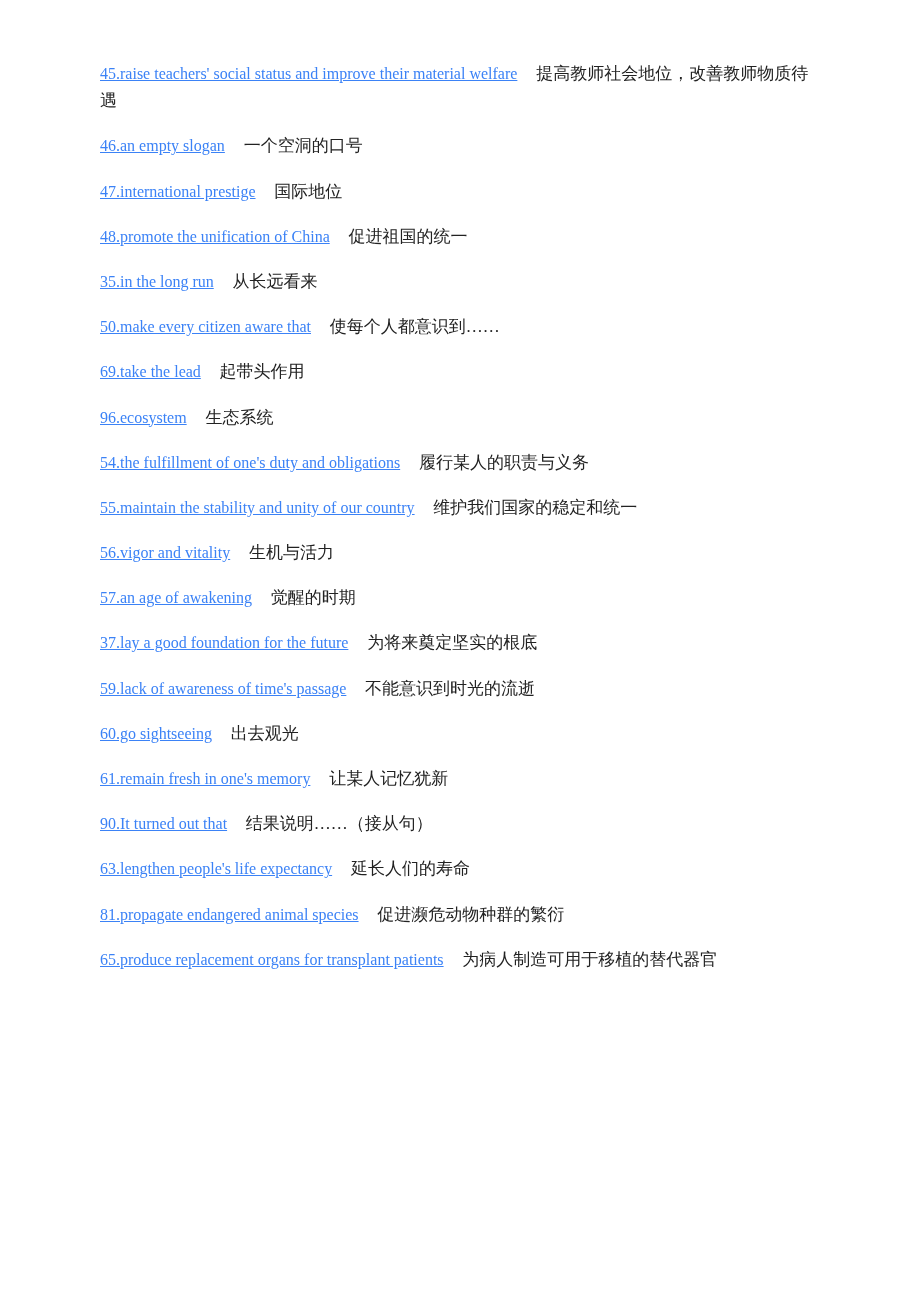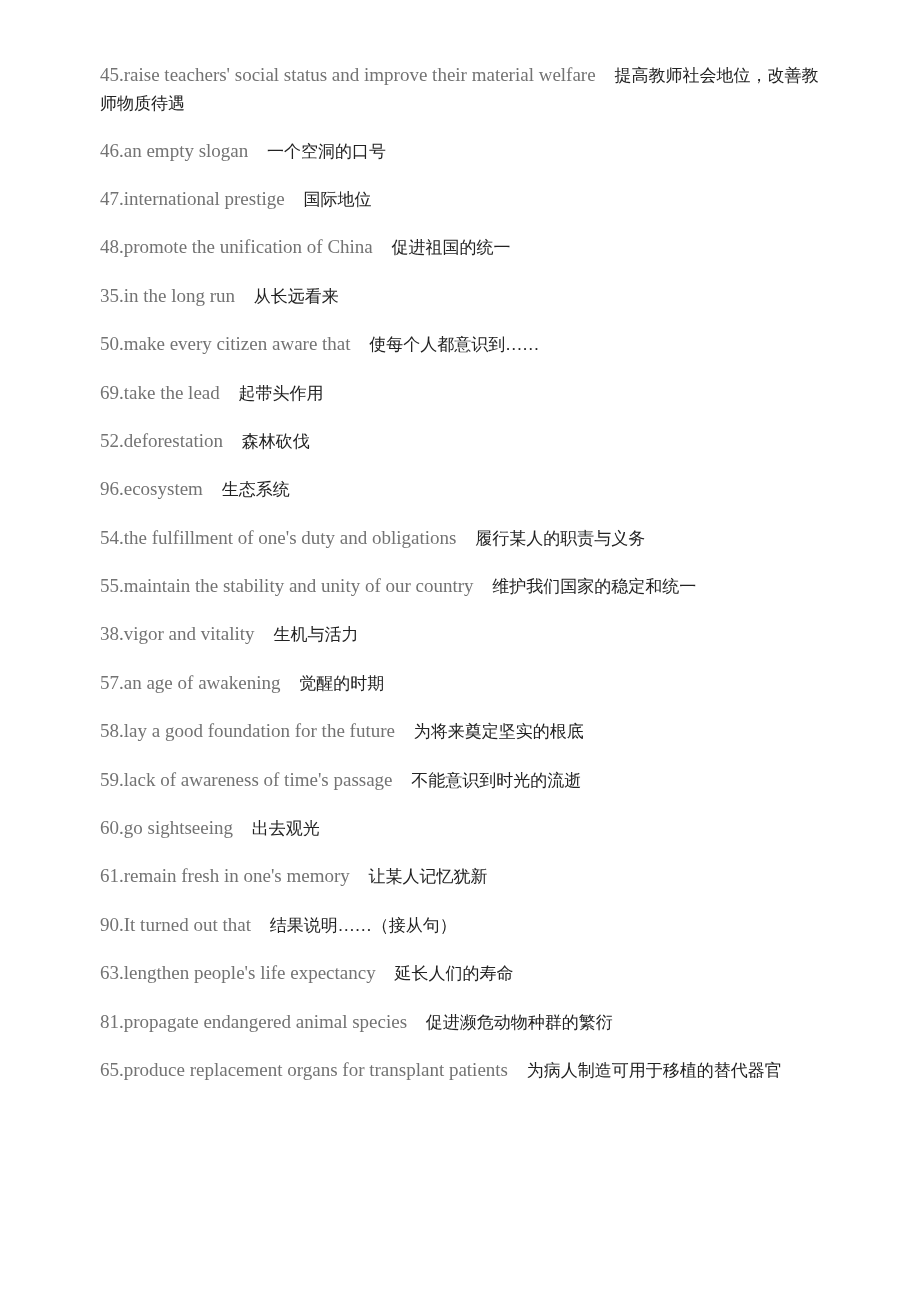--- a/index.html
+++ b/index.html
@@ -22,22 +22,23 @@
     .entry {
       margin-bottom: 18px;
     }
 
     .entry-text {
       display: inline;
     }
 
     .english {
       font-family: "Times New Roman", Times, serif;
-      font-size: 19px;
-      color: #737373;
+      font-size: 16px;
+      color: #3b82f6;
+      text-decoration: underline;
     }
 
     .chinese {
       font-family: "SimSun", "宋体", serif;
       font-size: 17px;
       color: #222222;
       margin-left: 6px;
       text-align: right;
     }
   </style>
@@ -45,27 +46,26 @@
 <body>
 
 <div id="content">
 <div class="entry"><span class="english entry-text">45.raise teachers' social status and improve their material welfare</span><span class="chinese entry-text">&nbsp;&nbsp;&nbsp;提高教师社会地位，改善教师物质待遇</span></div>
     <div class="entry"><span class="english entry-text">46.an empty slogan</span><span class="chinese entry-text">&nbsp;&nbsp;&nbsp;一个空洞的口号</span></div>
     <div class="entry"><span class="english entry-text">47.international prestige</span><span class="chinese entry-text">&nbsp;&nbsp;&nbsp;国际地位</span></div>
     <div class="entry"><span class="english entry-text">48.promote the unification of China</span><span class="chinese entry-text">&nbsp;&nbsp;&nbsp;促进祖国的统一</span></div>
     <div class="entry"><span class="english entry-text">35.in the long run</span><span class="chinese entry-text">&nbsp;&nbsp;&nbsp;从长远看来</span></div>
     <div class="entry"><span class="english entry-text">50.make every citizen aware that</span><span class="chinese entry-text">&nbsp;&nbsp;&nbsp;使每个人都意识到……</span></div>
     <div class="entry"><span class="english entry-text">69.take the lead</span><span class="chinese entry-text">&nbsp;&nbsp;&nbsp;起带头作用</span></div>
-    <div class="entry"><span class="english entry-text">52.deforestation</span><span class="chinese entry-text">&nbsp;&nbsp;&nbsp;森林砍伐</span></div>
     <div class="entry"><span class="english entry-text">96.ecosystem</span><span class="chinese entry-text">&nbsp;&nbsp;&nbsp;生态系统</span></div>
     <div class="entry"><span class="english entry-text">54.the fulfillment of one's duty and obligations</span><span class="chinese entry-text">&nbsp;&nbsp;&nbsp;履行某人的职责与义务</span></div>
     <div class="entry"><span class="english entry-text">55.maintain the stability and unity of our country</span><span class="chinese entry-text">&nbsp;&nbsp;&nbsp;维护我们国家的稳定和统一</span></div>
-    <div class="entry"><span class="english entry-text">38.vigor and vitality</span><span class="chinese entry-text">&nbsp;&nbsp;&nbsp;生机与活力</span></div>
+    <div class="entry"><span class="english entry-text">56.vigor and vitality</span><span class="chinese entry-text">&nbsp;&nbsp;&nbsp;生机与活力</span></div>
     <div class="entry"><span class="english entry-text">57.an age of awakening</span><span class="chinese entry-text">&nbsp;&nbsp;&nbsp;觉醒的时期</span></div>
-    <div class="entry"><span class="english entry-text">58.lay a good foundation for the future</span><span class="chinese entry-text">&nbsp;&nbsp;&nbsp;为将来奠定坚实的根底</span></div>
+    <div class="entry"><span class="english entry-text">37.lay a good foundation for the future</span><span class="chinese entry-text">&nbsp;&nbsp;&nbsp;为将来奠定坚实的根底</span></div>
     <div class="entry"><span class="english entry-text">59.lack of awareness of time's passage</span><span class="chinese entry-text">&nbsp;&nbsp;&nbsp;不能意识到时光的流逝</span></div>
     <div class="entry"><span class="english entry-text">60.go sightseeing</span><span class="chinese entry-text">&nbsp;&nbsp;&nbsp;出去观光</span></div>
     <div class="entry"><span class="english entry-text">61.remain fresh in one's memory</span><span class="chinese entry-text">&nbsp;&nbsp;&nbsp;让某人记忆犹新</span></div>
     <div class="entry"><span class="english entry-text">90.It turned out that</span><span class="chinese entry-text">&nbsp;&nbsp;&nbsp;结果说明……（接从句）</span></div>
     <div class="entry"><span class="english entry-text">63.lengthen people's life expectancy</span><span class="chinese entry-text">&nbsp;&nbsp;&nbsp;延长人们的寿命</span></div>
     <div class="entry"><span class="english entry-text">81.propagate endangered animal species</span><span class="chinese entry-text">&nbsp;&nbsp;&nbsp;促进濒危动物种群的繁衍</span></div>
     <div class="entry"><span class="english entry-text">65.produce replacement organs for transplant patients</span><span class="chinese entry-text">&nbsp;&nbsp;&nbsp;为病人制造可用于移植的替代器官</span></div>
   </div>
 
 </body></html>

